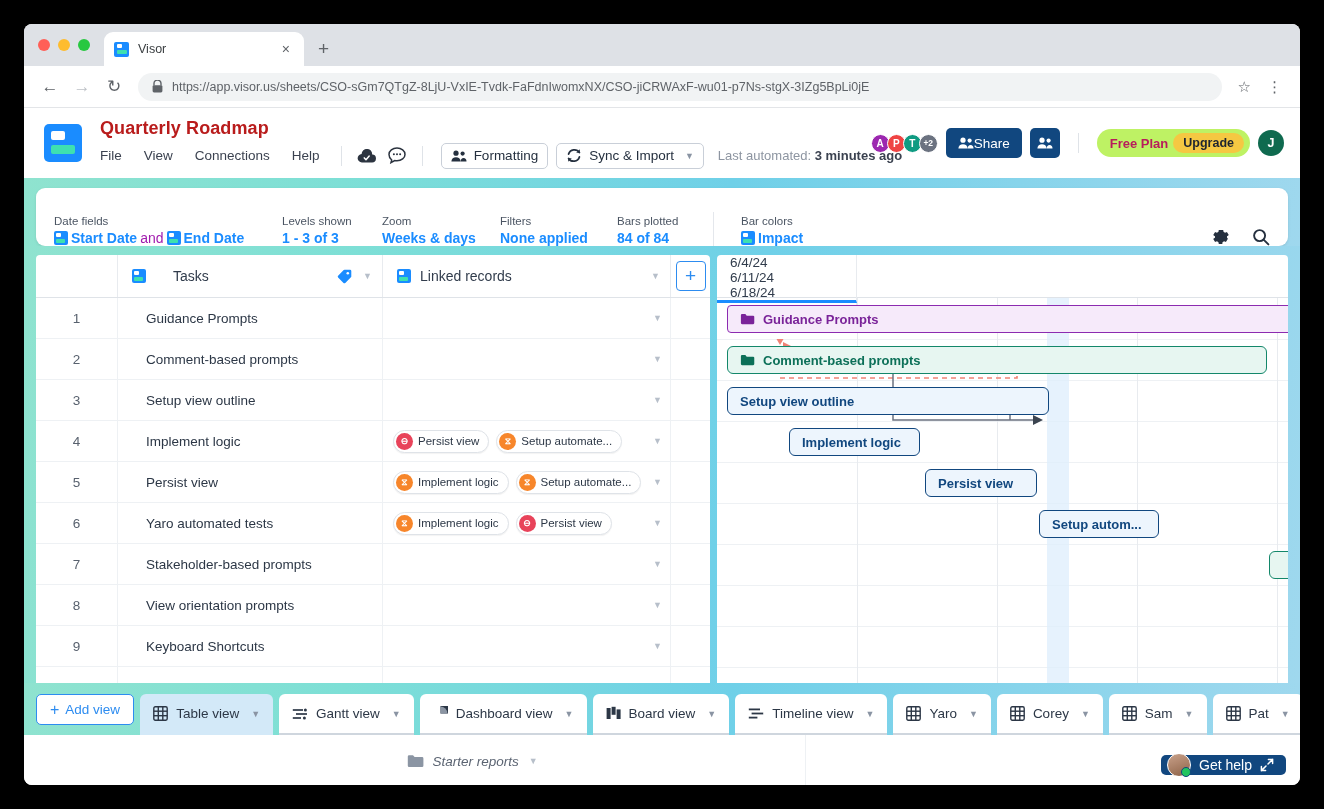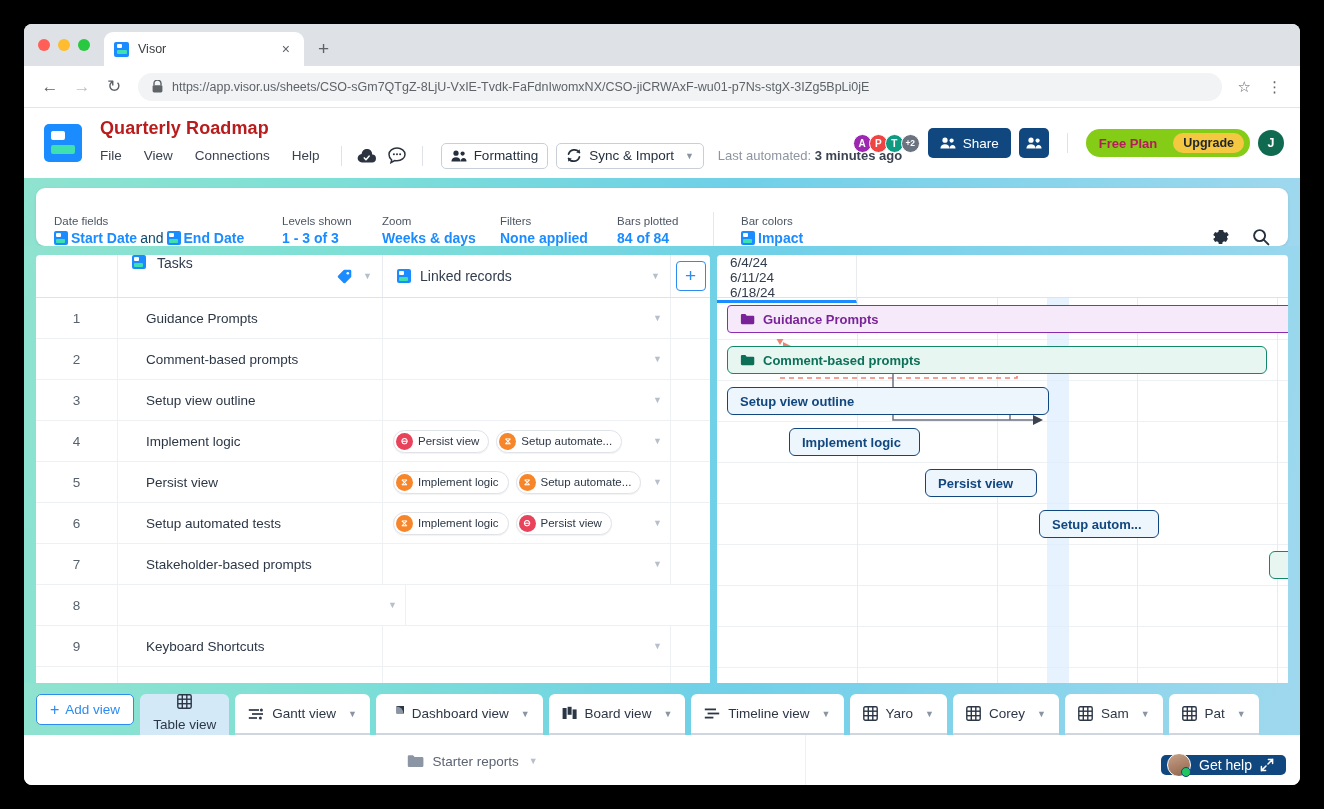--- a/index.html
+++ b/index.html
@@ -118,30 +118,30 @@
   }
   .avatars { display: flex; align-items: center; }
   .av {
     width: 19px; height: 19px; border-radius: 50%; color: #fff;
     font-size: 10px; font-weight: bold; display: flex; align-items: center; justify-content: center;
     margin-left: -3px; border: 1.5px solid #fff;
   }
   .av:first-child { margin-left: 0; }
   .sharebtn {
     height: 30px; background: #11477f; color: #fff; border-radius: 5px;
-    display: flex; align-items: center; gap: 7px; padding: 0 12px;
+    display: flex; align-items: center; padding: 0 12px;
     font-size: 13.5px; cursor: pointer;
   }
   .sqbtn {
     width: 30px; height: 30px; background: #11477f; border-radius: 5px;
     display: flex; align-items: center; justify-content: center; cursor: pointer;
   }
   .planwrap {
-    height: 28px; background: #84cc16; border-radius: 14px;
-    display: flex; align-items: center; gap: 16px; padding: 0 6px 0 13px;
+    height: 28px; background: #bef264; border-radius: 14px;
+    display: flex; align-items: center; gap: 5px; padding: 0 6px 0 13px;
   }
   .plan-label { font-size: 13px; font-weight: bold; color: #b81b5c; }
   .upgrade {
     background: #f5c842; color: #1d2430; font-size: 12.5px; font-weight: bold;
     border-radius: 12px; padding: 3px 10px; cursor: pointer;
   }
   .useravatar {
     width: 26px; height: 26px; border-radius: 50%; background: #0f6a4f;
     color: #fff; font-size: 12.5px; font-weight: bold;
     display:flex; align-items:center; justify-content:center; cursor: pointer;
@@ -154,21 +154,21 @@
     position: relative;
   }
   .setcard {
     background: #fff; border-radius: 9px; height: 58px;
     display: flex; align-items: flex-end; padding: 0 18px;
     box-shadow: 0 1px 3px rgba(0,0,0,.10);
   }
   .setgrp { display: flex; flex-direction: column; gap: 3px; }
   .setlabel { font-size: 11.5px; color: #4b5563; }
   .setval { font-size: 14px; font-weight: bold; color: #1a8cff; display: flex; align-items: center; gap: 3px; }
-  .setval .and { color: #0c4a6e; font-weight: normal; }
+  .setval .and { color: #a21caf; font-weight: normal; }
   .minilogo {
     width: 14px; height: 14px; border-radius: 2px; background: #1a8cff;
     position: relative; flex: 0 0 auto; display:inline-block; vertical-align: middle;
   }
   .minilogo::before { content:""; position:absolute; left:2px; top:2px; width:5px; height:3.5px; background:#fff; border-radius:1px;}
   .minilogo::after { content:""; position:absolute; left:2px; top:8px; width:9px; height:3.5px; background:#3ee0b0; border-radius:1px;}
   .set-sep { width: 1px; height: 34px; background: #e4e7ec; }
   .set-icons { margin-left: auto; display: flex; align-items: center; gap: 22px; }
 
   
@@ -189,21 +189,21 @@
     flex: 1; background: #fff; border-radius: 4px 4px 0 0; position: relative; overflow: hidden;
   }
 
   
   .th-row {
     height: 43px; display: flex; border-bottom: 1px solid #dfe3e8; align-items: stretch;
   }
   .th-num { width: 82px; border-right: 1px solid #e8ebef; }
   .th-tasks {
     width: 265px; border-right: 1px solid #e8ebef;
-    display: flex; gap: 11px; padding: 0 10px 0 14px;
+    display: flex; align-items: center; gap: 27px; padding: 0 10px 0 14px;
   }
   .th-linked {
     width: 288px; border-right: 1px solid #e8ebef;
     display: flex; align-items: center; gap: 9px; padding: 0 10px 0 14px;
   }
   .th-text { font-size: 14px; color: #313c4c; }
   .caret-sm { color: #b7bfca; font-size: 9px; margin-left: auto; cursor: pointer; }
   .th-plus {
     flex: 1; display: flex; align-items: center; justify-content: center;
   }
@@ -284,33 +284,33 @@
     display: flex; align-items: center; gap: 6px; padding: 0 13px;
     font-size: 13.5px; color: #2d8cf0; cursor: pointer; margin-bottom: 10px;
     flex: 0 0 auto;
   }
   .vtab {
     height: 41px; background: #fff; border-radius: 6px 6px 0 0;
     display: flex; align-items: center; gap: 8px; padding: 0 13px;
     font-size: 13.5px; color: #2c3746; cursor: pointer; flex: 0 0 auto;
     border-bottom: 2px solid #cfd6de;
   }
-  .vtab.active { background: #d3e9f8; border-bottom: 2px solid #d3e9f8; flex-direction: column; }
+  .vtab.active { background: #d3e9f8; border-bottom: 2px solid #d3e9f8; }
   .vtab .caret { color: #8a94a3; font-size: 9px; margin-left: 4px; }
 
   .footer {
     height: 52px; background: #fff; display: flex; align-items: center;
     position: relative; padding-left: 116px;
   }
   .foldrow {
     flex: 0 0 auto; height: 100%; display: flex; align-items: center; justify-content: center;
     gap: 8px; font-size: 13.5px; color: #5b6472;
     border-right: 1px solid #eef1f4;
   }
-  .fold1 { width: 666px; }
+  .fold1 { width: 666px; font-style: italic; }
   .fold2 { flex: 1; }
   .gethelp {
     position: absolute; right: 14px; bottom: 12px;
     height: 20px; background: #11477f; border-radius: 5px;
     display: flex; align-items: center; gap: 8px; padding: 0 12px 0 6px;
     color: #fff; font-size: 14px; cursor: pointer;
   }
   .gh-av {
     width: 24px; height: 24px; border-radius: 50%;
     background: linear-gradient(160deg,#c9a18a,#8d6247);
@@ -570,21 +570,21 @@
               <span class="chip">
                 <span class="chip-ic orange">⧖</span>
                 <span>Setup automate...</span>
               </span>
               <span class="caret-sm">▼</span>
             </div>
             <div class="td-rest"></div>
           </div>
           <div class="tr">
             <div class="td-num">6</div>
-            <div class="td-task">Setup automated tests</div>
+            <div class="td-task">Yaro automated tests</div>
             <div class="td-linked">
               <span class="chip">
                 <span class="chip-ic orange">⧖</span>
                 <span>Implement logic</span>
               </span>
               <span class="chip">
                 <span class="chip-ic red">⊖</span>
                 <span>Persist view</span>
               </span>
               <span class="caret-sm">▼</span>
@@ -594,20 +594,21 @@
           <div class="tr">
             <div class="td-num">7</div>
             <div class="td-task">Stakeholder-based prompts</div>
             <div class="td-linked">
               <span class="caret-sm">▼</span>
             </div>
             <div class="td-rest"></div>
           </div>
           <div class="tr">
             <div class="td-num">8</div>
+            <div class="td-task">View orientation  prompts</div>
             <div class="td-linked">
               <span class="caret-sm">▼</span>
             </div>
             <div class="td-rest"></div>
           </div>
           <div class="tr">
             <div class="td-num">9</div>
             <div class="td-task">Keyboard Shortcuts</div>
             <div class="td-linked">
               <span class="caret-sm">▼</span>

